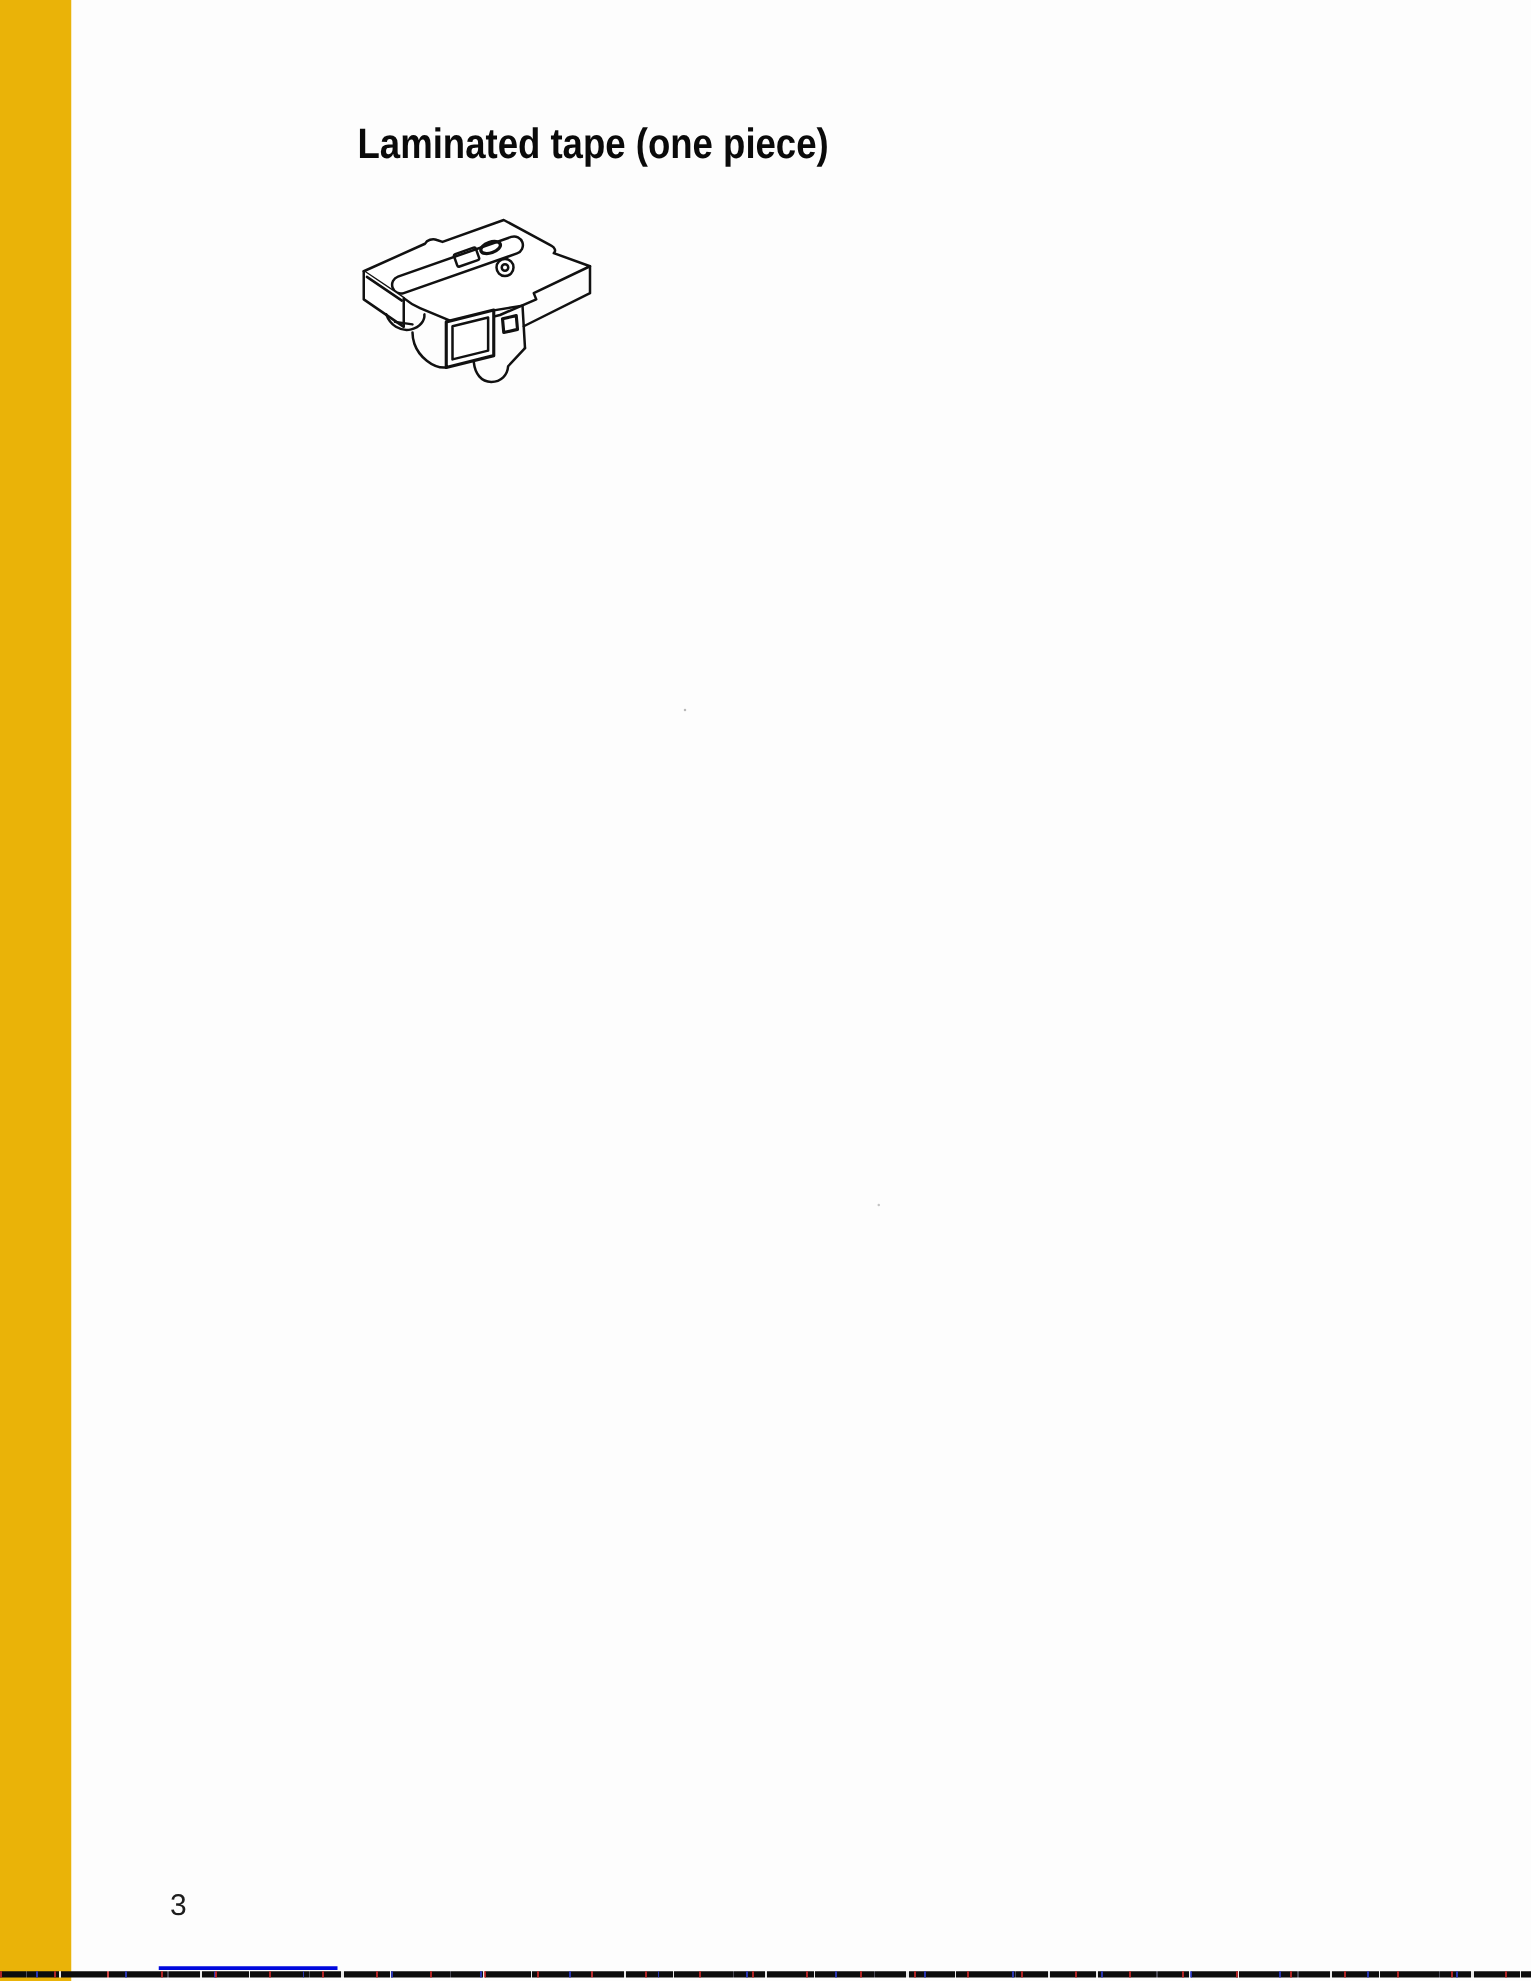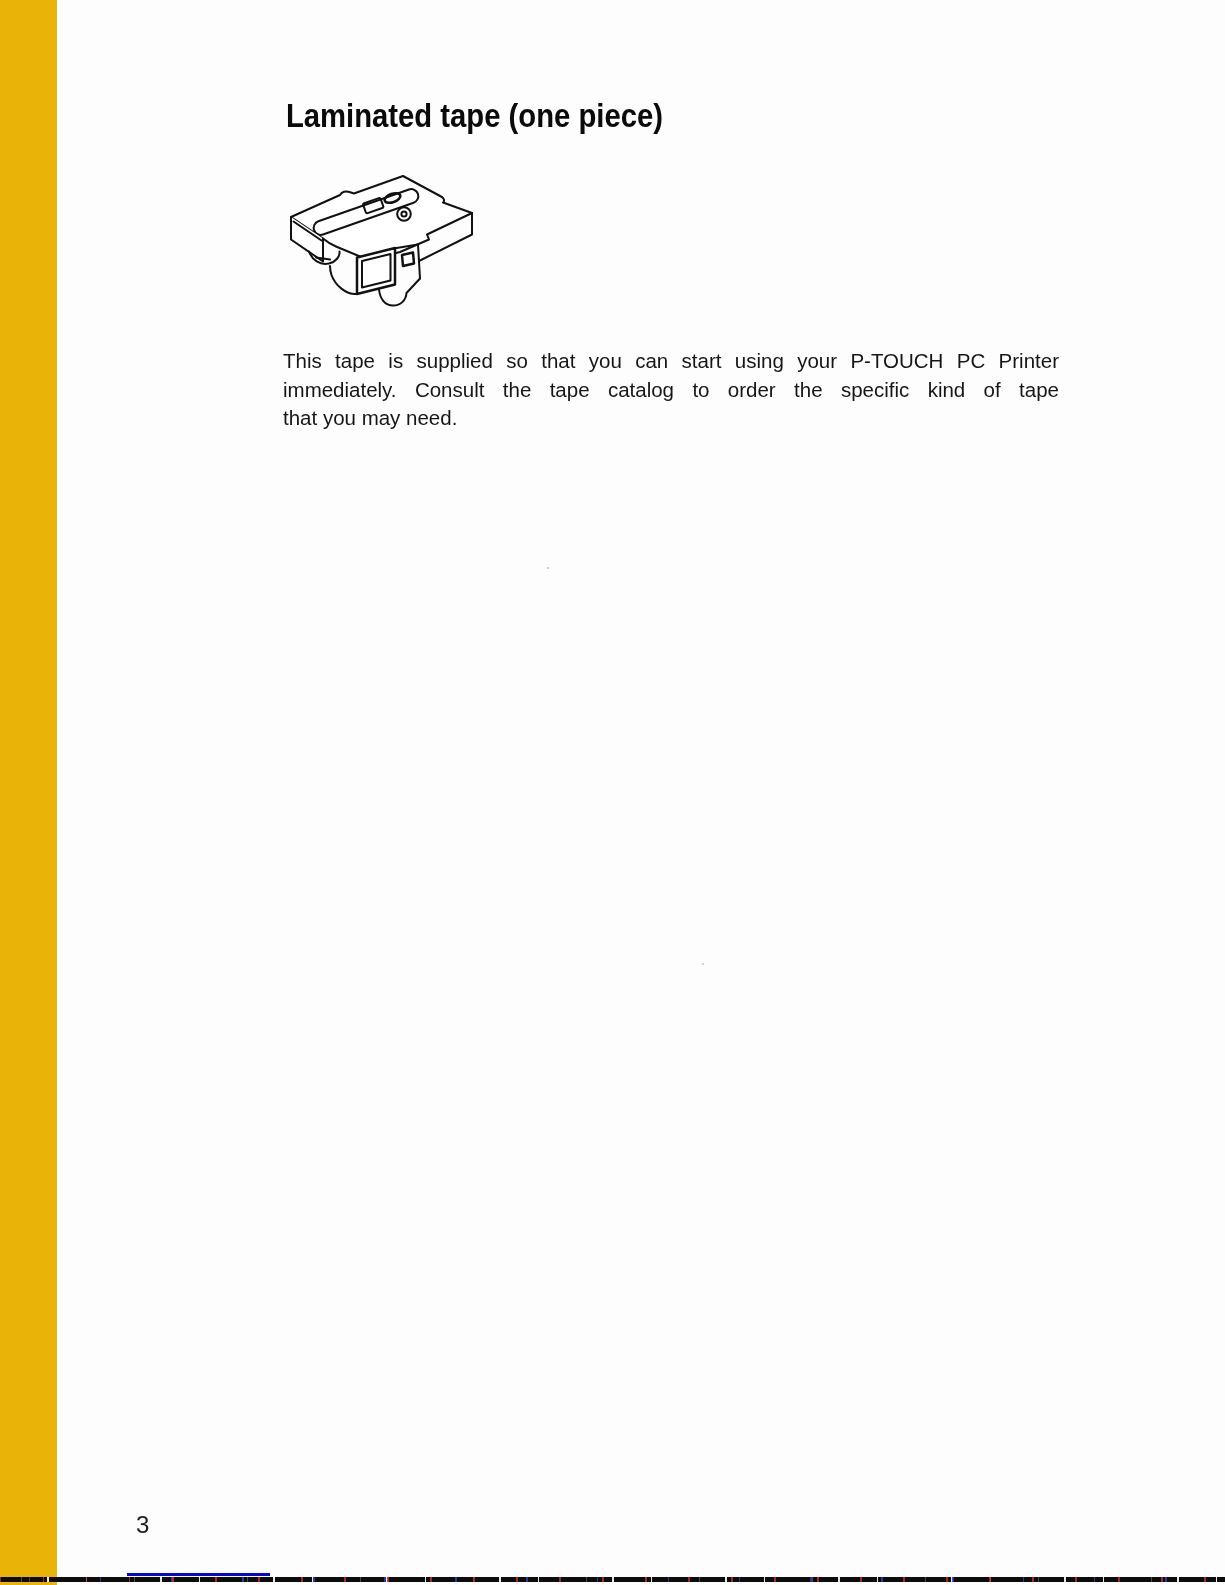--- a/index.html
+++ b/index.html
@@ -90,25 +90,20 @@
       <path d="M86,93 L114.5,86 L114.5,112.5 L86,119.5 Z"></path>
 
       <path d="M119,80.3 L142,76.5 L144,110.5"></path>
 
       <path fill="#ffffff" stroke-width="2.5" d="M126,87 L137,84.5 L138,95.5 L127,98 Z"></path>
 
       <path d="M103,121.5 C104,131 109,137.5 117,137.5 C125,137.5 130,132 130.5,125 L144,110.5"></path>
     </g>
   </svg>
 
-  <div class="bodytext">
-    <div class="line just">This tape is supplied so that you can start using your P-TOUCH PC Printer</div>
-    <div class="line just">immediately. Consult the tape catalog to order the specific kind of tape</div>
-    <div class="line">that you may need.</div>
-  </div>
 
   <div class="speck" style="left:547px;top:567px;"></div>
   <div class="speck" style="left:702px;top:963px;background:#c4c4c4;"></div>
 
   <div class="page-number">3</div>
 
   <div class="blue-line"></div>
   <div class="scan-edge"></div>
 
 </div>

